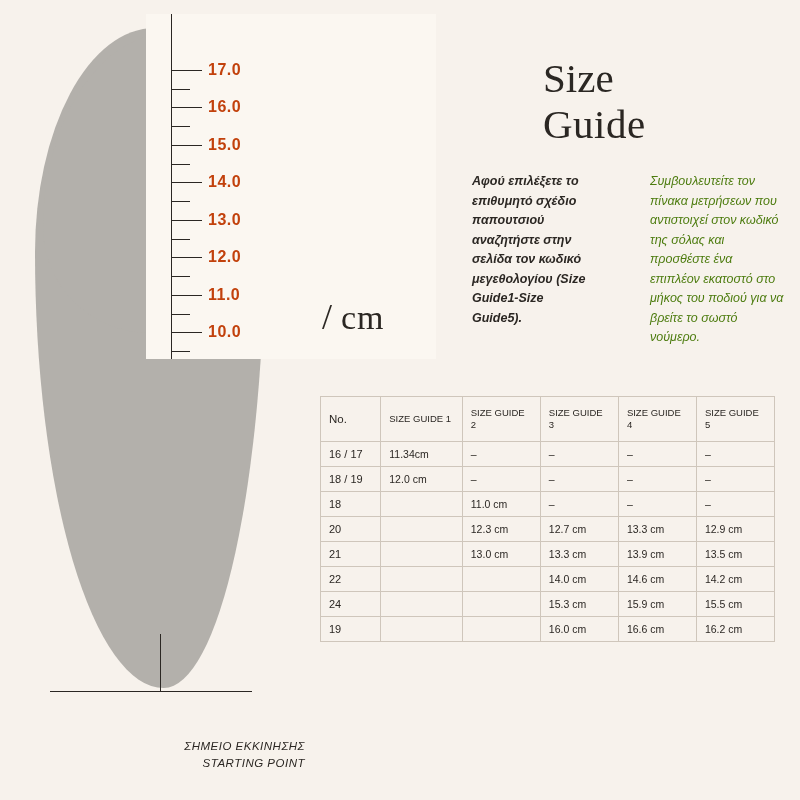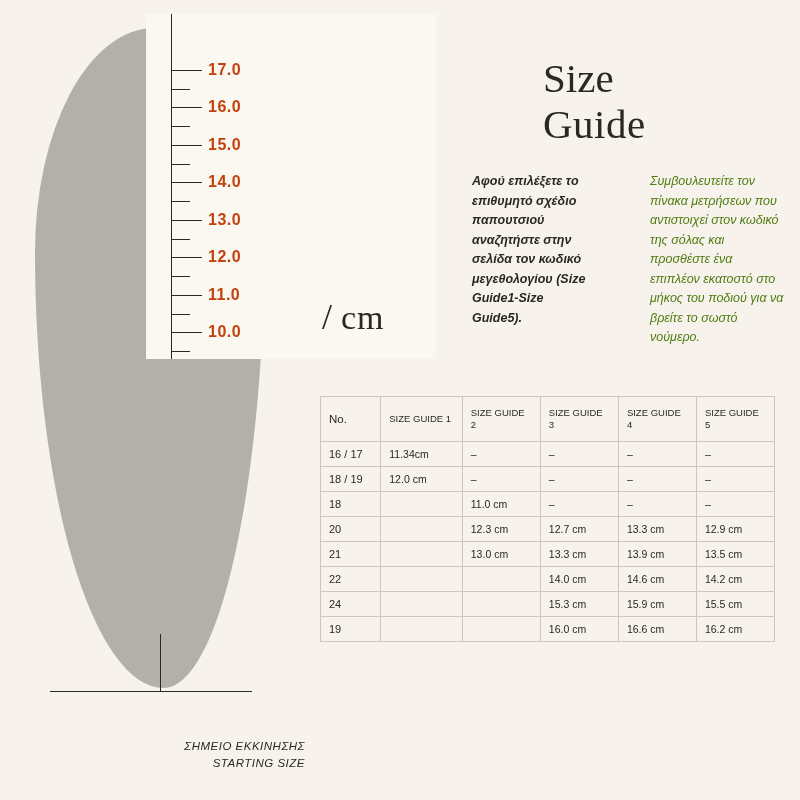--- a/index.html
+++ b/index.html
@@ -194,21 +194,21 @@
 </head>
 <body>
 
 <div id="foot-panel">
   <div class="foot-shape"></div>
   <div class="start-tick"></div>
   <div class="start-line"></div>
 </div>
 <div id="start-caption">
   <div>ΣΗΜΕΙΟ ΕΚΚΙΝΗΣΗΣ</div>
-  <div>STARTING SIZE</div>
+  <div>STARTING POINT</div>
 </div>
 
 <div id="ruler-card">
   <div class="ruler-axis"></div>
 
   <div class="tick major" style="top:56px"></div>
   <div class="tick-label" style="top:56px">17.0</div>
   <div class="tick minor" style="top:75px"></div>
 
   <div class="tick major" style="top:93px"></div>

